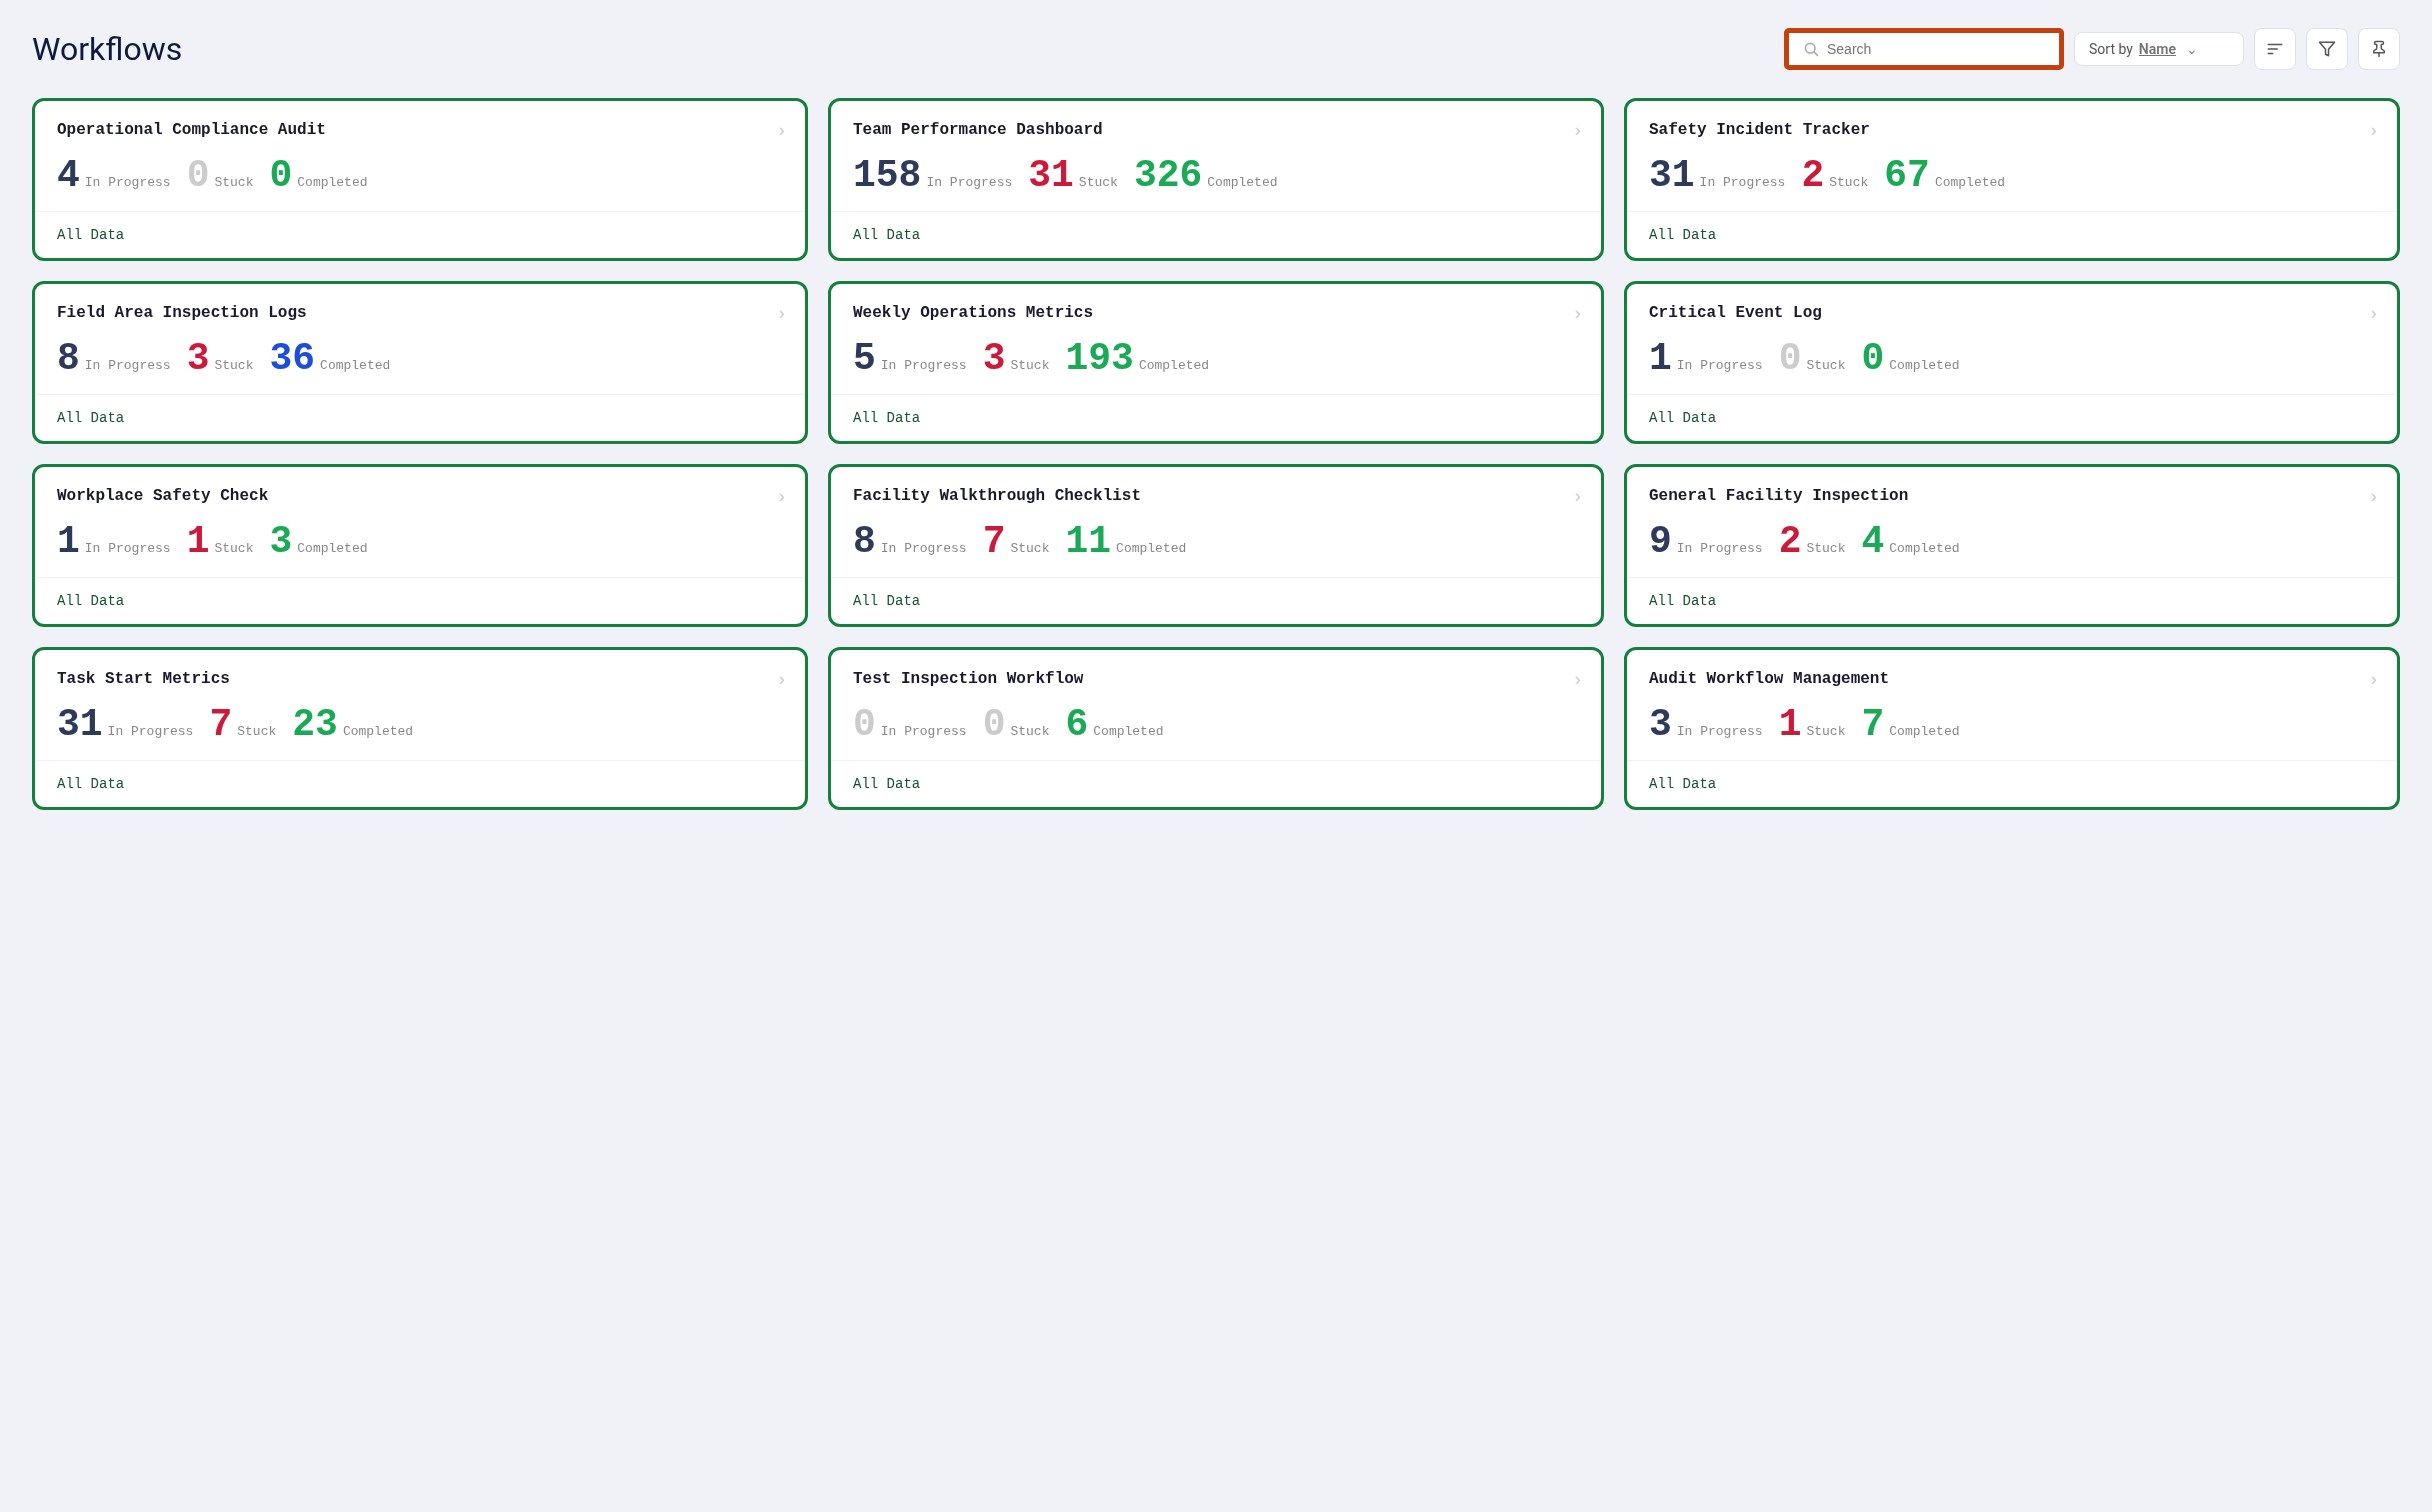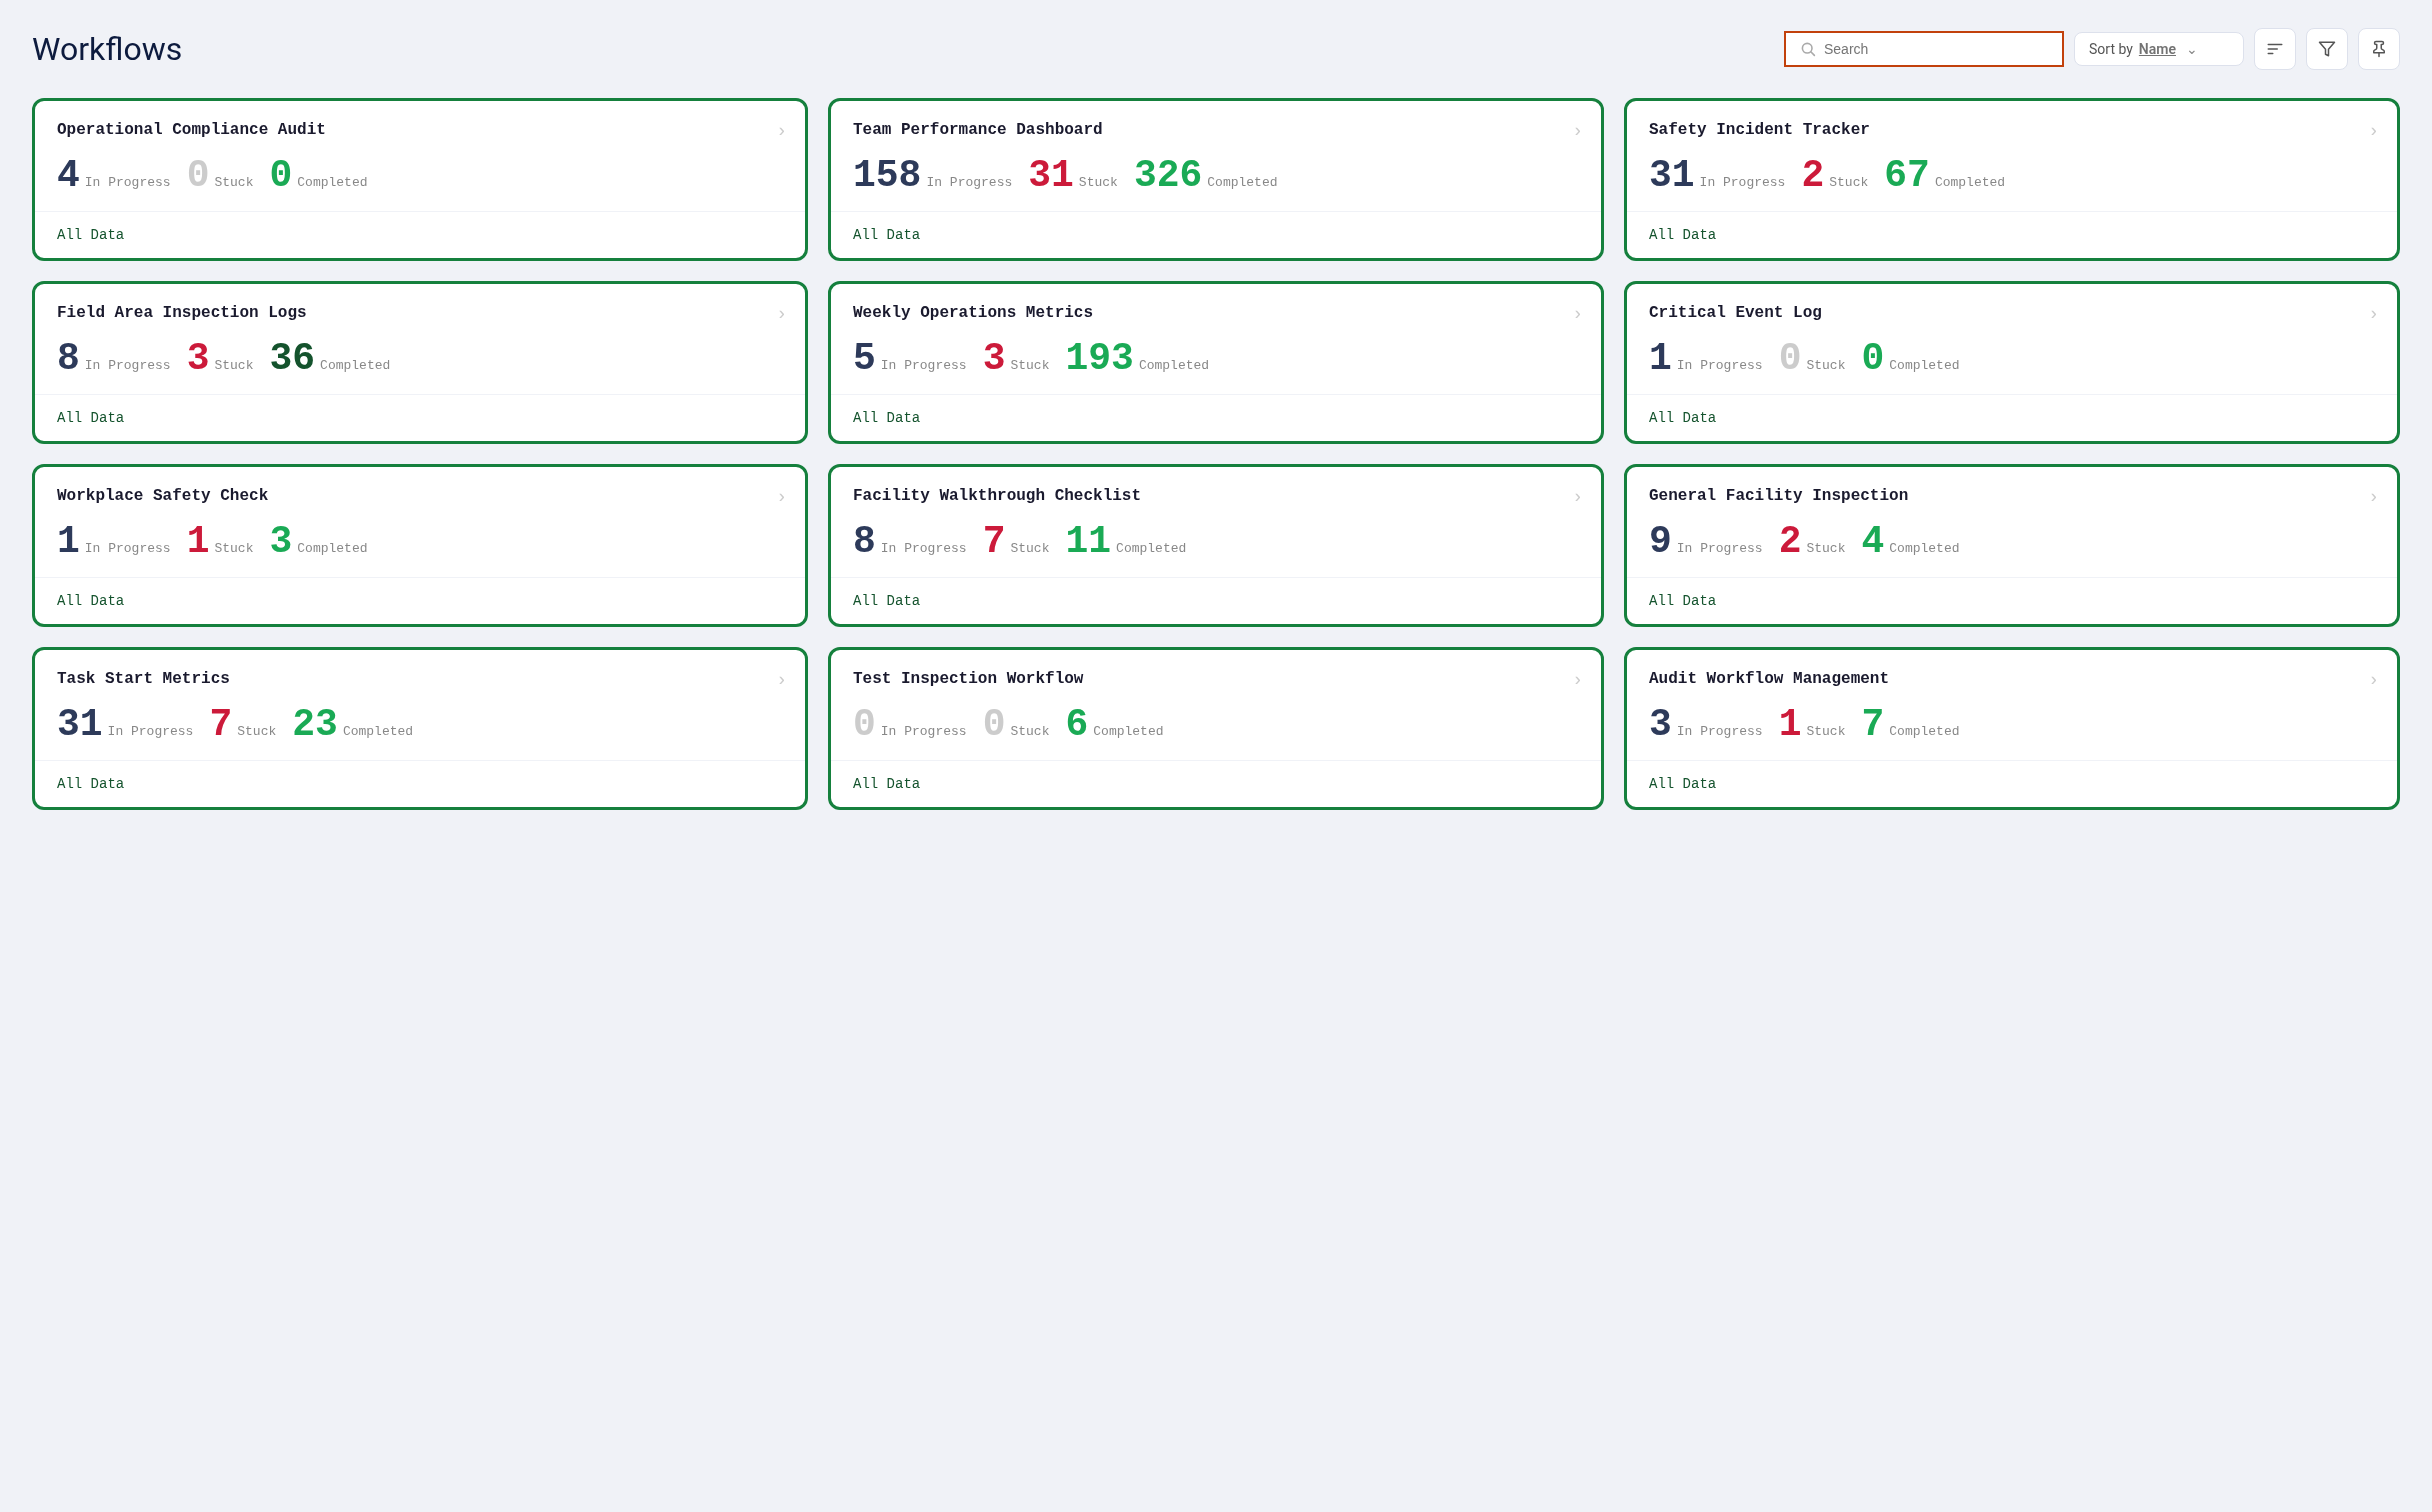--- a/index.html
+++ b/index.html
@@ -22,22 +22,22 @@
     }
     .header-right {
       display: flex;
       align-items: center;
       gap: 10px;
     }
     .search-bar {
       display: flex;
       align-items: flex-end;
       background: #fff;
-      border: 2px solid #c2410c;
-      border-radius: 0;
+      border: 5px solid #c2410c;
+      border-radius: 5px;
       padding: 8px 14px;
       gap: 8px;
       min-width: 280px;
     }
     .search-bar input {
       border: none;
       outline: none;
       font-size: 14px;
       color: #333;
       width: 100%;
@@ -265,21 +265,21 @@
       <div class="card-stats">
         <div class="stat-group">
           <span class="stat-num" style="color:#2d3a5a">8</span>
           <span class="stat-label">In Progress</span>
         </div>
         <div class="stat-group">
           <span class="stat-num" style="color:#cc1a3a">3</span>
           <span class="stat-label">Stuck</span>
         </div>
         <div class="stat-group">
-          <span class="stat-num" style="color:#14532d">36</span>
+          <span class="stat-num" style="color:#1d4ed8">36</span>
           <span class="stat-label">Completed</span>
         </div>
       </div>
     </div>
     <div class="card-footer">
       <span class="all-data-link">All Data</span>
     </div>
   </div>
     <div class="card">
     <div class="card-main">

